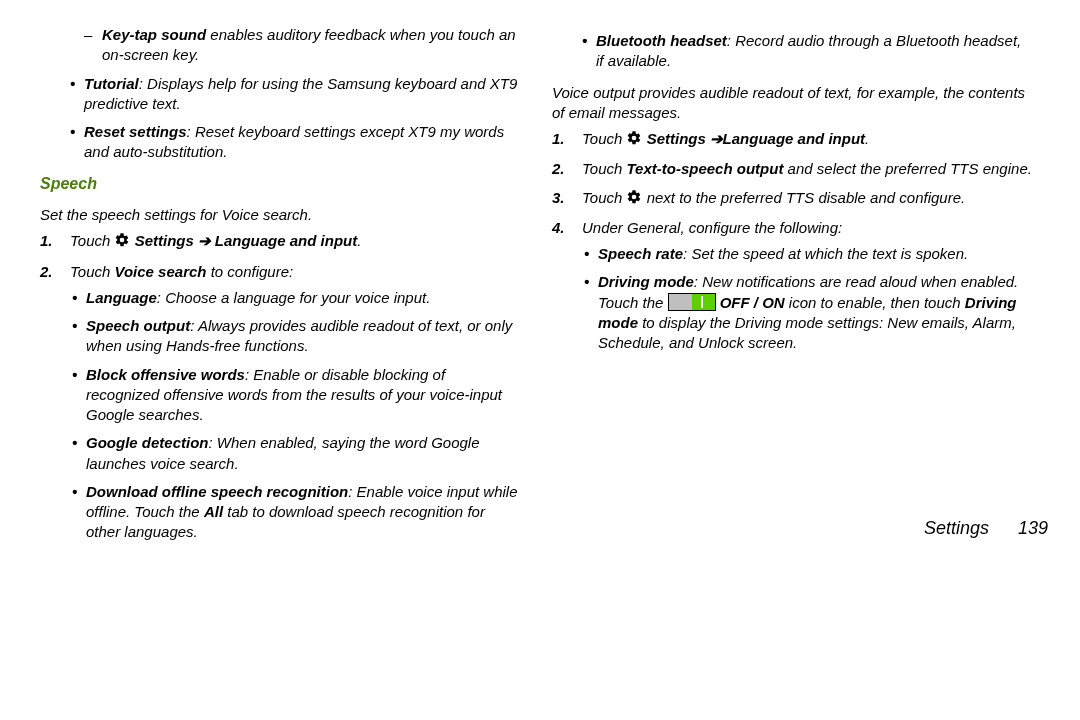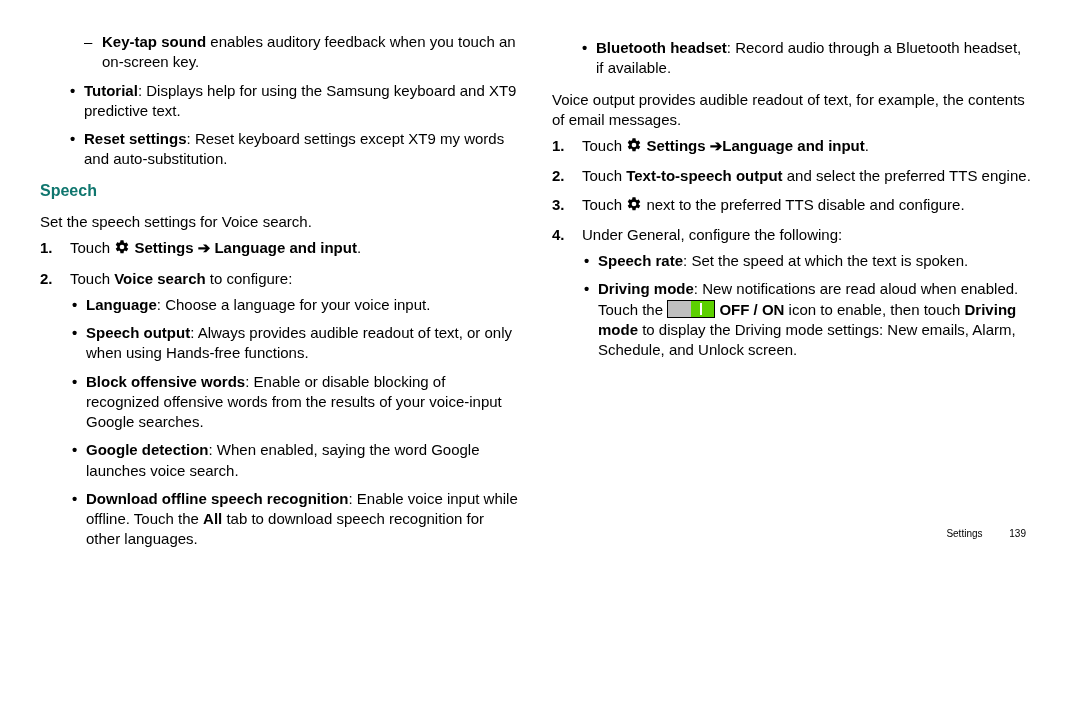--- a/index.html
+++ b/index.html
@@ -11,31 +11,32 @@
     font-family: Arial, Helvetica, sans-serif;
     font-size: 15px;
     color: #000;
     line-height: 1.35;
   }
   .page {
     position: relative;
     width: 1080px;
     height: 564px;
     box-sizing: border-box;
-    padding: 32px 40px 40px 40px;
+    padding: 25px 40px 40px 40px;
+    font-style: italic;
   }
   .cols {
     display: flex;
     gap: 32px;
   }
   .col {
     width: 480px;
   }
   .section-title {
-    color: #0f766e;
+    color: #4d7c0f;
     font-weight: bold;
     font-size: 16px;
     margin: 10px 0 6px 0;
     font-family: "Trebuchet MS", Arial, sans-serif;
   }
   p.lead {
     margin: 11px 0 6px 0;
   }
   ol.numlist {
     list-style: none;
@@ -115,22 +116,22 @@
     position: absolute;
     left: 70%;
     top: 2px;
     bottom: 2px;
     width: 2px;
     background: #fff;
   }
   .footer {
     position: absolute;
     bottom: 24px;
-    right: 54px;
-    font-size: 10px;
+    right: 32px;
+    font-size: 18px;
   }
   .footer .sec { margin-right: 24px; }
 </style>
 </head>
 <body>
 
 <div class="page">
   <div class="cols">
 
     <div class="col">

